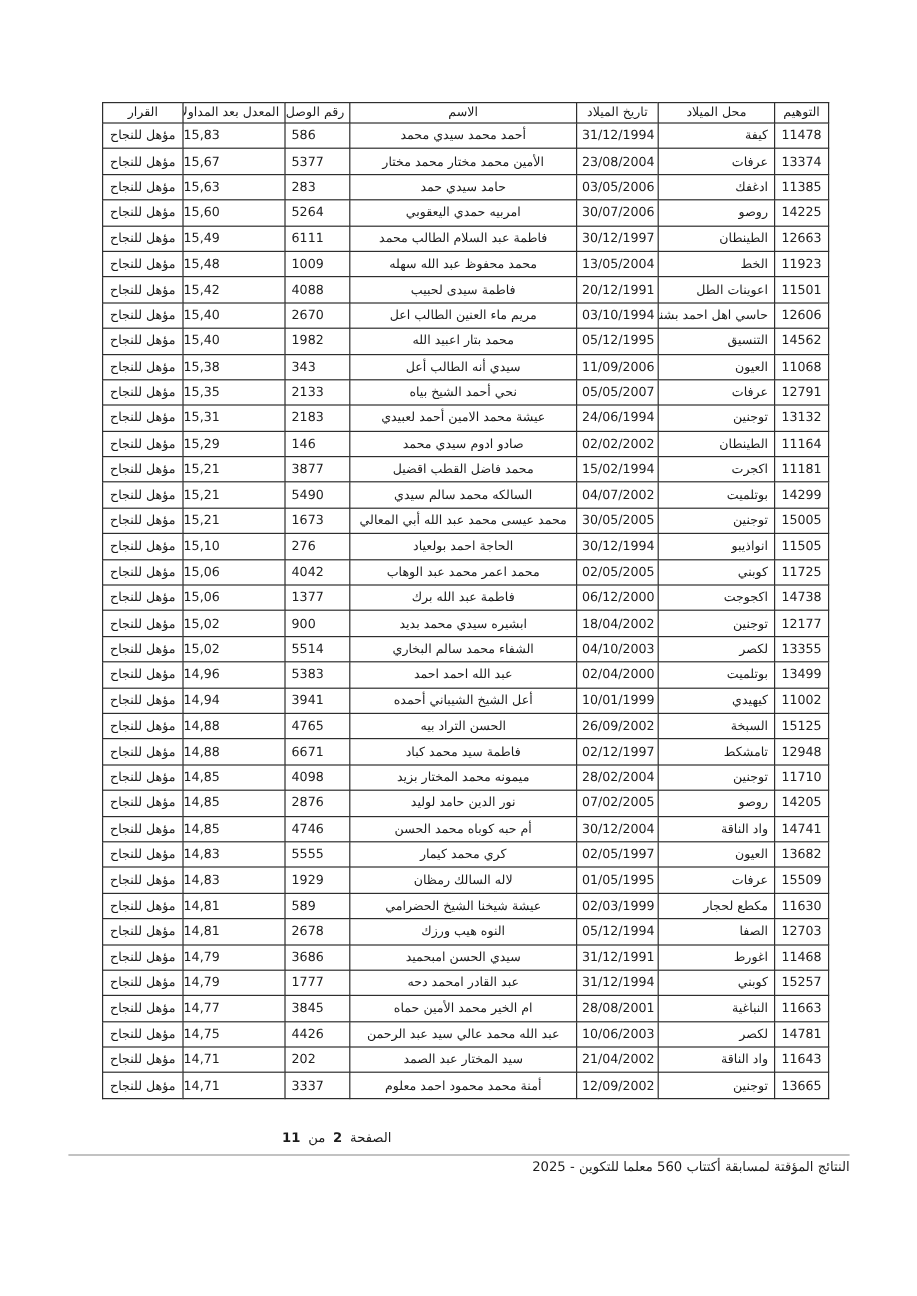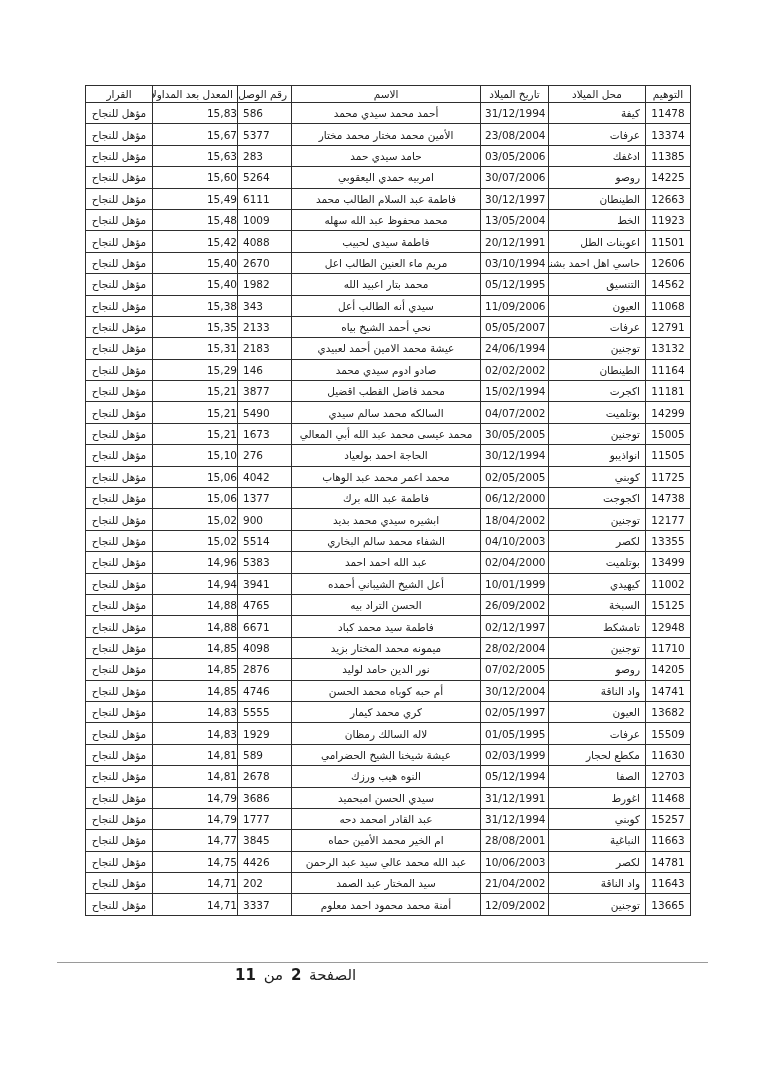--- a/index.html
+++ b/index.html
@@ -39,42 +39,42 @@
   .col-w-name      { width: 189px; }
   .col-w-receipt   { width: 54px; }
   .col-w-avg       { width: 85px; }
   .col-w-decision  { width: 67px; }
 
   td.col-id       { direction: ltr; text-align: center; }
   td.col-birthplace { text-align: right; padding: 0 5px; }
   td.col-birthdate  { direction: ltr; text-align: left; padding: 0 4px; margin-top: 43px; }
   td.col-name       { text-align: center; padding: 0 5px; }
   td.col-receipt    { direction: ltr; text-align: left; padding: 0 5px; }
-  td.col-average    { direction: ltr; text-align: right; }
+  td.col-average    { direction: ltr; text-align: left; }
   td.col-decision   { text-align: center; padding: 0 2px; }
 
   .footer-rule {
     position: absolute;
     left: 57px; top: 962px;
     width: 651px; height: 1px;
     background: #9a9a9a;
   }
   .footer-title {
     position: absolute;
     top: 966px; right: 56px;
     direction: rtl;
     font-size: 11px;
     color: #1c1c1c;
     white-space: nowrap;
   }
   .footer-page {
     position: absolute;
-    top: 966px; left: 232px;
+    top: 942px; left: 232px;
     direction: rtl;
-    font-size: 15px;
+    font-size: 11px;
     white-space: nowrap;
   }
   .footer-page b { font-weight: bold; }
   .footer-page span, .footer-page b { margin-left: 3px; }
 </style>
 </head>
 <body>
 
 <div class="page">
 
@@ -440,20 +440,21 @@
           <td class="col-name">أمنة محمد محمود احمد معلوم</td>
           <td class="col-receipt">3337</td>
           <td class="col-average">14,71</td>
           <td class="col-decision">مؤهل للنجاح</td>
         </tr>
       </tbody>
   </table>
 
   <div class="footer-rule"></div>
 
+  <div class="footer-title">النتائج المؤقتة لمسابقة أكتتاب 560 معلما للتكوين - 2025</div>
 
   <div class="footer-page">
     <span>الصفحة</span>
     <b>2</b>
     <span>من</span>
     <b>11</b>
   </div>
 
 </div>
 

